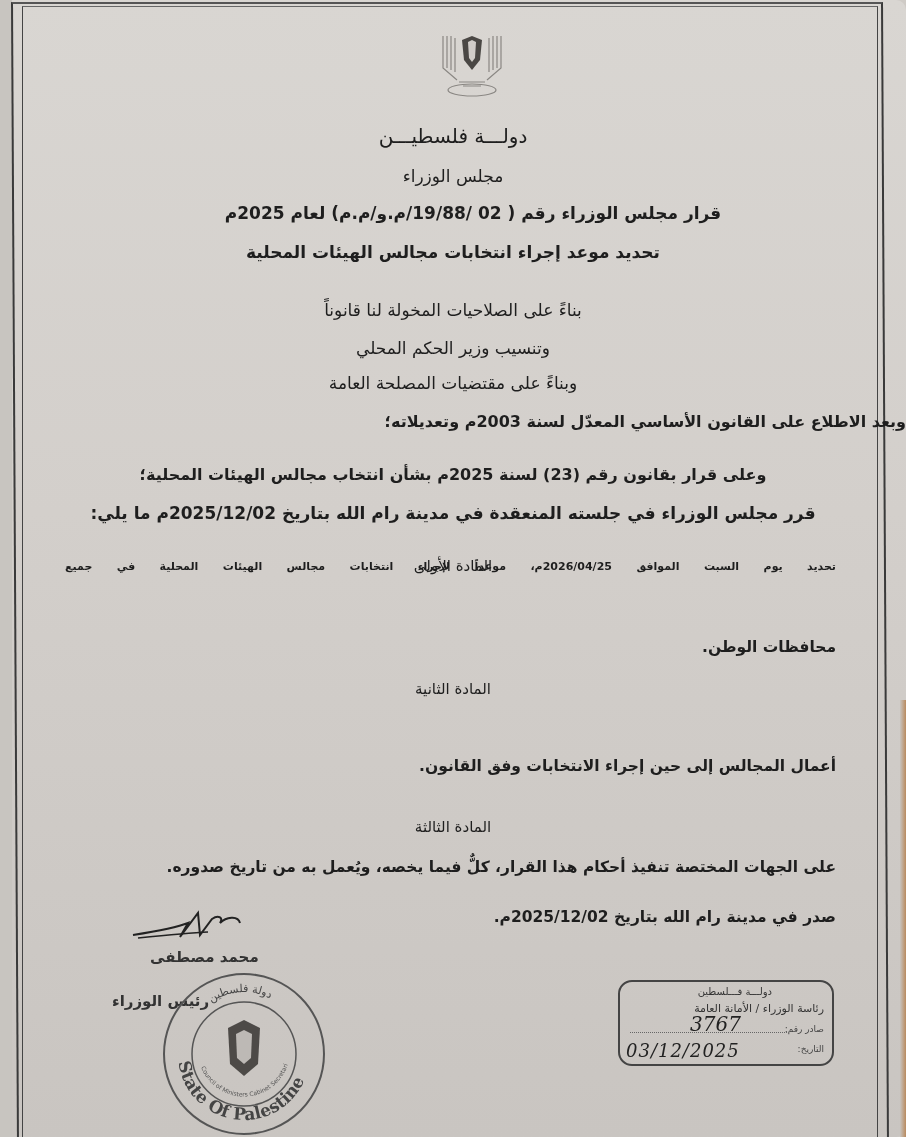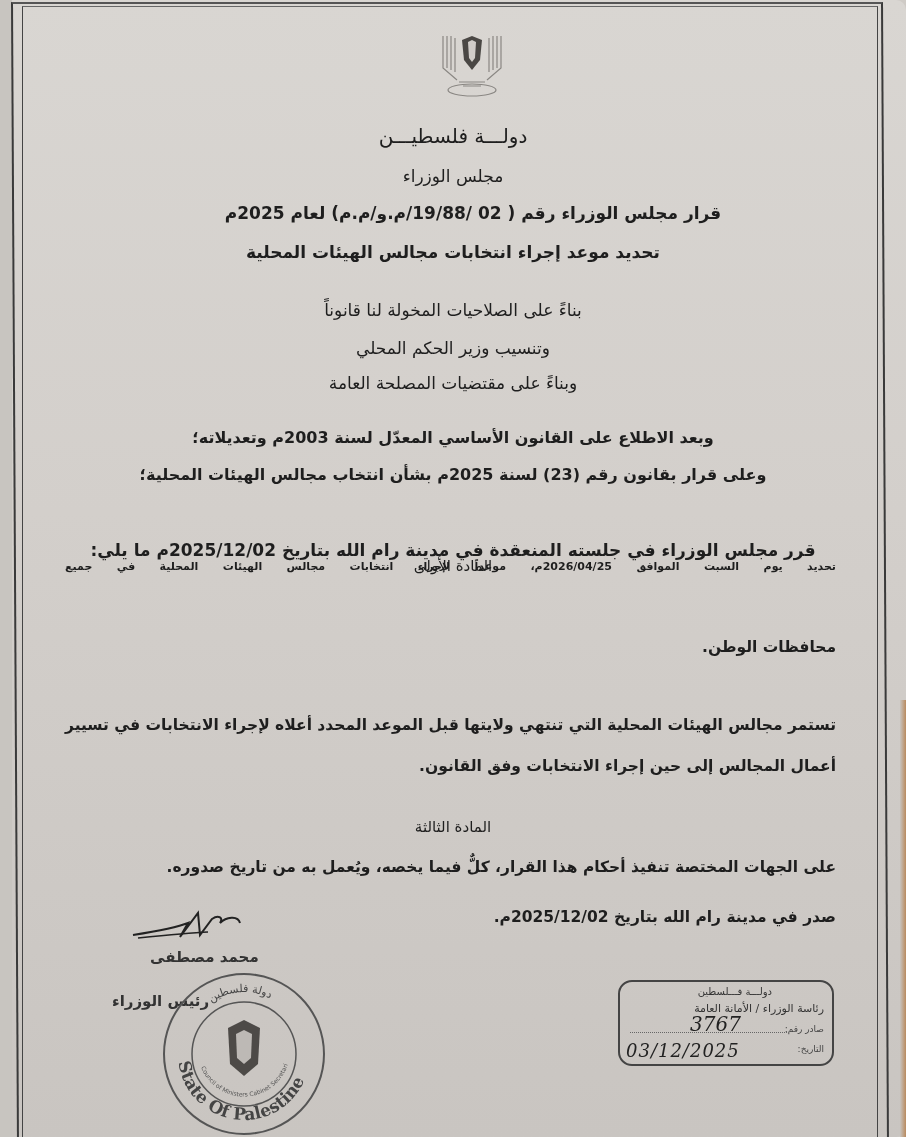--- a/index.html
+++ b/index.html
@@ -93,29 +93,29 @@
 
   <div class="line center h1" style="top:124px;">دولـــة فلسطيـــن</div>
   <div class="line center h2" style="top:166px;">مجلس الوزراء</div>
   <div class="line center h3" style="top:203px; left:40px;">قرار مجلس الوزراء رقم (  02 /19/88/م.و/م.م) لعام 2025م</div>
   <div class="line center h2" style="top:242px; font-weight:bold;">تحديد موعد إجراء انتخابات مجالس الهيئات المحلية</div>
 
   <div class="line center h2" style="top:300px;">بناءً على الصلاحيات المخولة لنا قانوناً</div>
   <div class="line center h2" style="top:373px;">وبناءً على مقتضيات المصلحة العامة</div>
   <div class="line center h2" style="top:338px;">وتنسيب وزير الحكم المحلي</div>
 
-  <div class="line center body" style="top:428px;">وبعد الاطلاع على القانون الأساسي المعدّل لسنة 2003م وتعديلاته؛</div>
+  <div class="line center body" style="top:412px;text-align:right;">وبعد الاطلاع على القانون الأساسي المعدّل لسنة 2003م وتعديلاته؛</div>
   <div class="line center body" style="top:465px;">وعلى قرار بقانون رقم (23) لسنة 2025م بشأن انتخاب مجالس الهيئات المحلية؛</div>
-  <div class="line center body" style="top:503px; font-size:17px;margin-top:37px;">قرر مجلس الوزراء في جلسته المنعقدة في مدينة رام الله بتاريخ 2025/12/02م ما يلي:</div>
+  <div class="line center body" style="top:503px; font-size:17px;">قرر مجلس الوزراء في جلسته المنعقدة في مدينة رام الله بتاريخ 2025/12/02م ما يلي:</div>
 
   <div class="line center art-title" style="top:557px;">المادة الأولى</div>
   <div class="line just body" style="top:560px; font-size:11px;">تحديد يوم السبت الموافق 2026/04/25م، موعداً لإجراء انتخابات مجالس الهيئات المحلية في جميع</div>
   <div class="line rightal body" style="top:638px; font-size:15.5px;">محافظات الوطن.</div>
 
-  <div class="line just body" style="top:716px; font-size:15.5px;">تستمر مجالس الهيئات المحلية التي تنتهي ولايتها قبل الموعد المحدد أعلاه لإجراء الانتخابات في تسيير</div>
+  <div class="line center art-title" style="top:680px;">المادة الثانية</div>
   <div class="line center art-title" style="top:818px;">المادة الثالثة</div>
 
   <div class="line rightal body" style="top:757px; font-size:15.5px;">أعمال المجالس إلى حين إجراء الانتخابات وفق القانون.</div>
   <div class="line rightal body" style="top:858px; font-size:15.5px;">على الجهات المختصة تنفيذ أحكام هذا القرار، كلٌّ فيما يخصه، ويُعمل به من تاريخ صدوره.</div>
 
   <div class="line rightal body" style="top:908px; font-size:15.5px;">صدر في مدينة رام الله بتاريخ 2025/12/02م.</div>
 
   <svg class="signature" viewBox="0 0 130 40">
     <path d="M5 30 C30 26, 50 22, 60 18 L52 32 L70 8 L72 30 L84 14 C90 10, 96 12, 92 18 C98 12, 110 10, 112 18" fill="none" stroke="#222" stroke-width="2"></path>
     <path d="M10 33 C40 30, 60 28, 80 27" fill="none" stroke="#222" stroke-width="1.5"></path>

